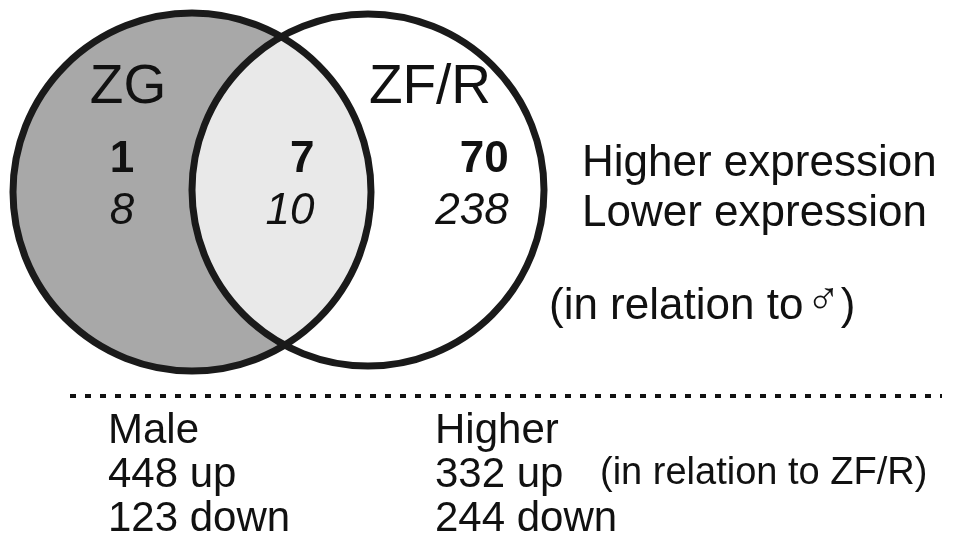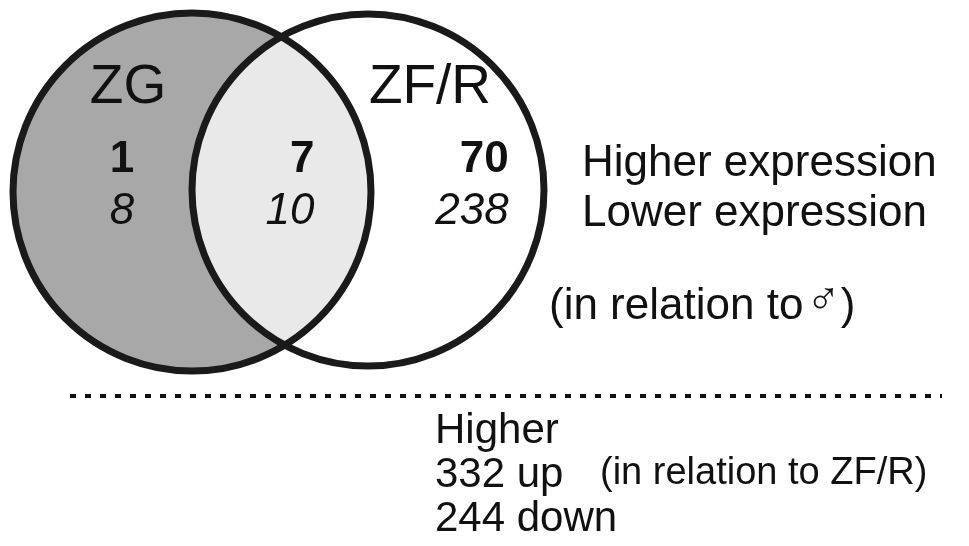--- a/index.html
+++ b/index.html
@@ -117,20 +117,25 @@
     <div>Higher expression</div>
     <div>Lower expression</div>
   </div>
 
   <div class="abs relation1">
     <span>(in relation to</span><span class="male-symbol">♂</span><span>)</span>
   </div>
 
   <div class="abs separator"></div>
 
+  <div class="abs stats" style="left:108px; top:407px;">
+    <div>Male</div>
+    <div>448 up</div>
+    <div>123 down</div>
+  </div>
 
   <div class="abs stats" style="left:435px; top:407px;">
     <div>Higher</div>
     <div>332 up</div>
     <div>244 down</div>
   </div>
 
   <div class="abs relation2">(in relation to ZF/R)</div>
 
 </div>

